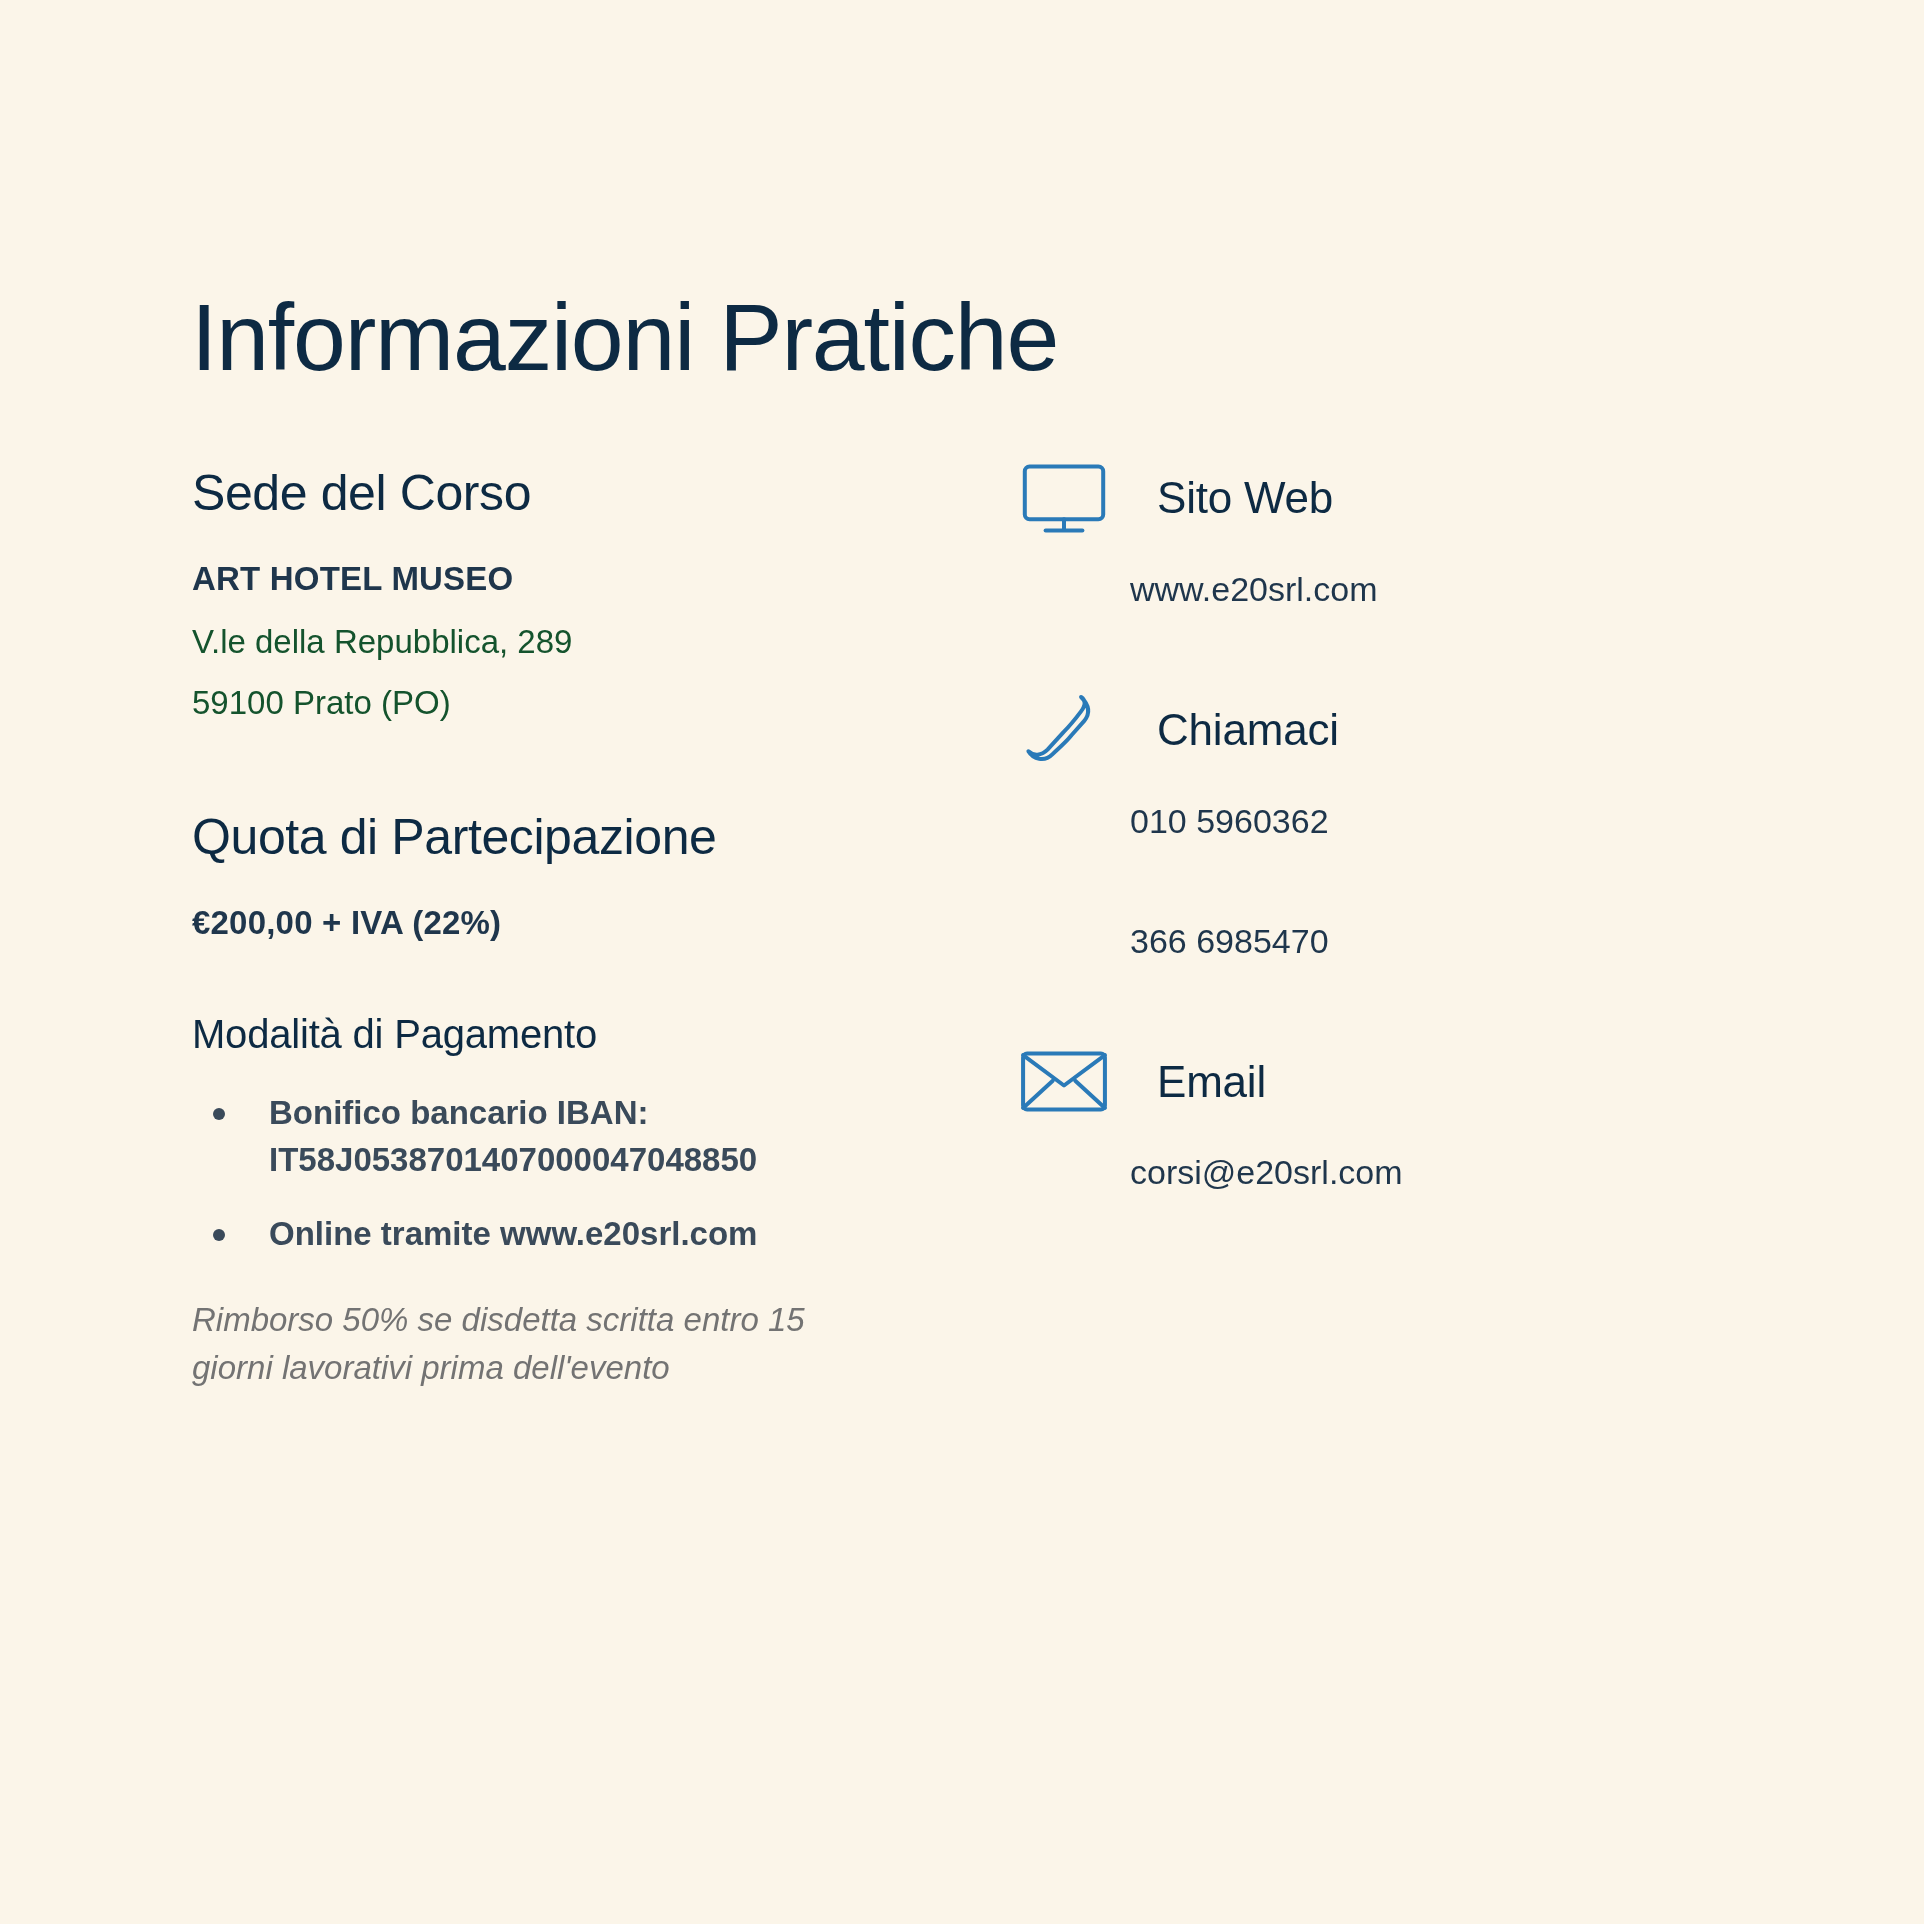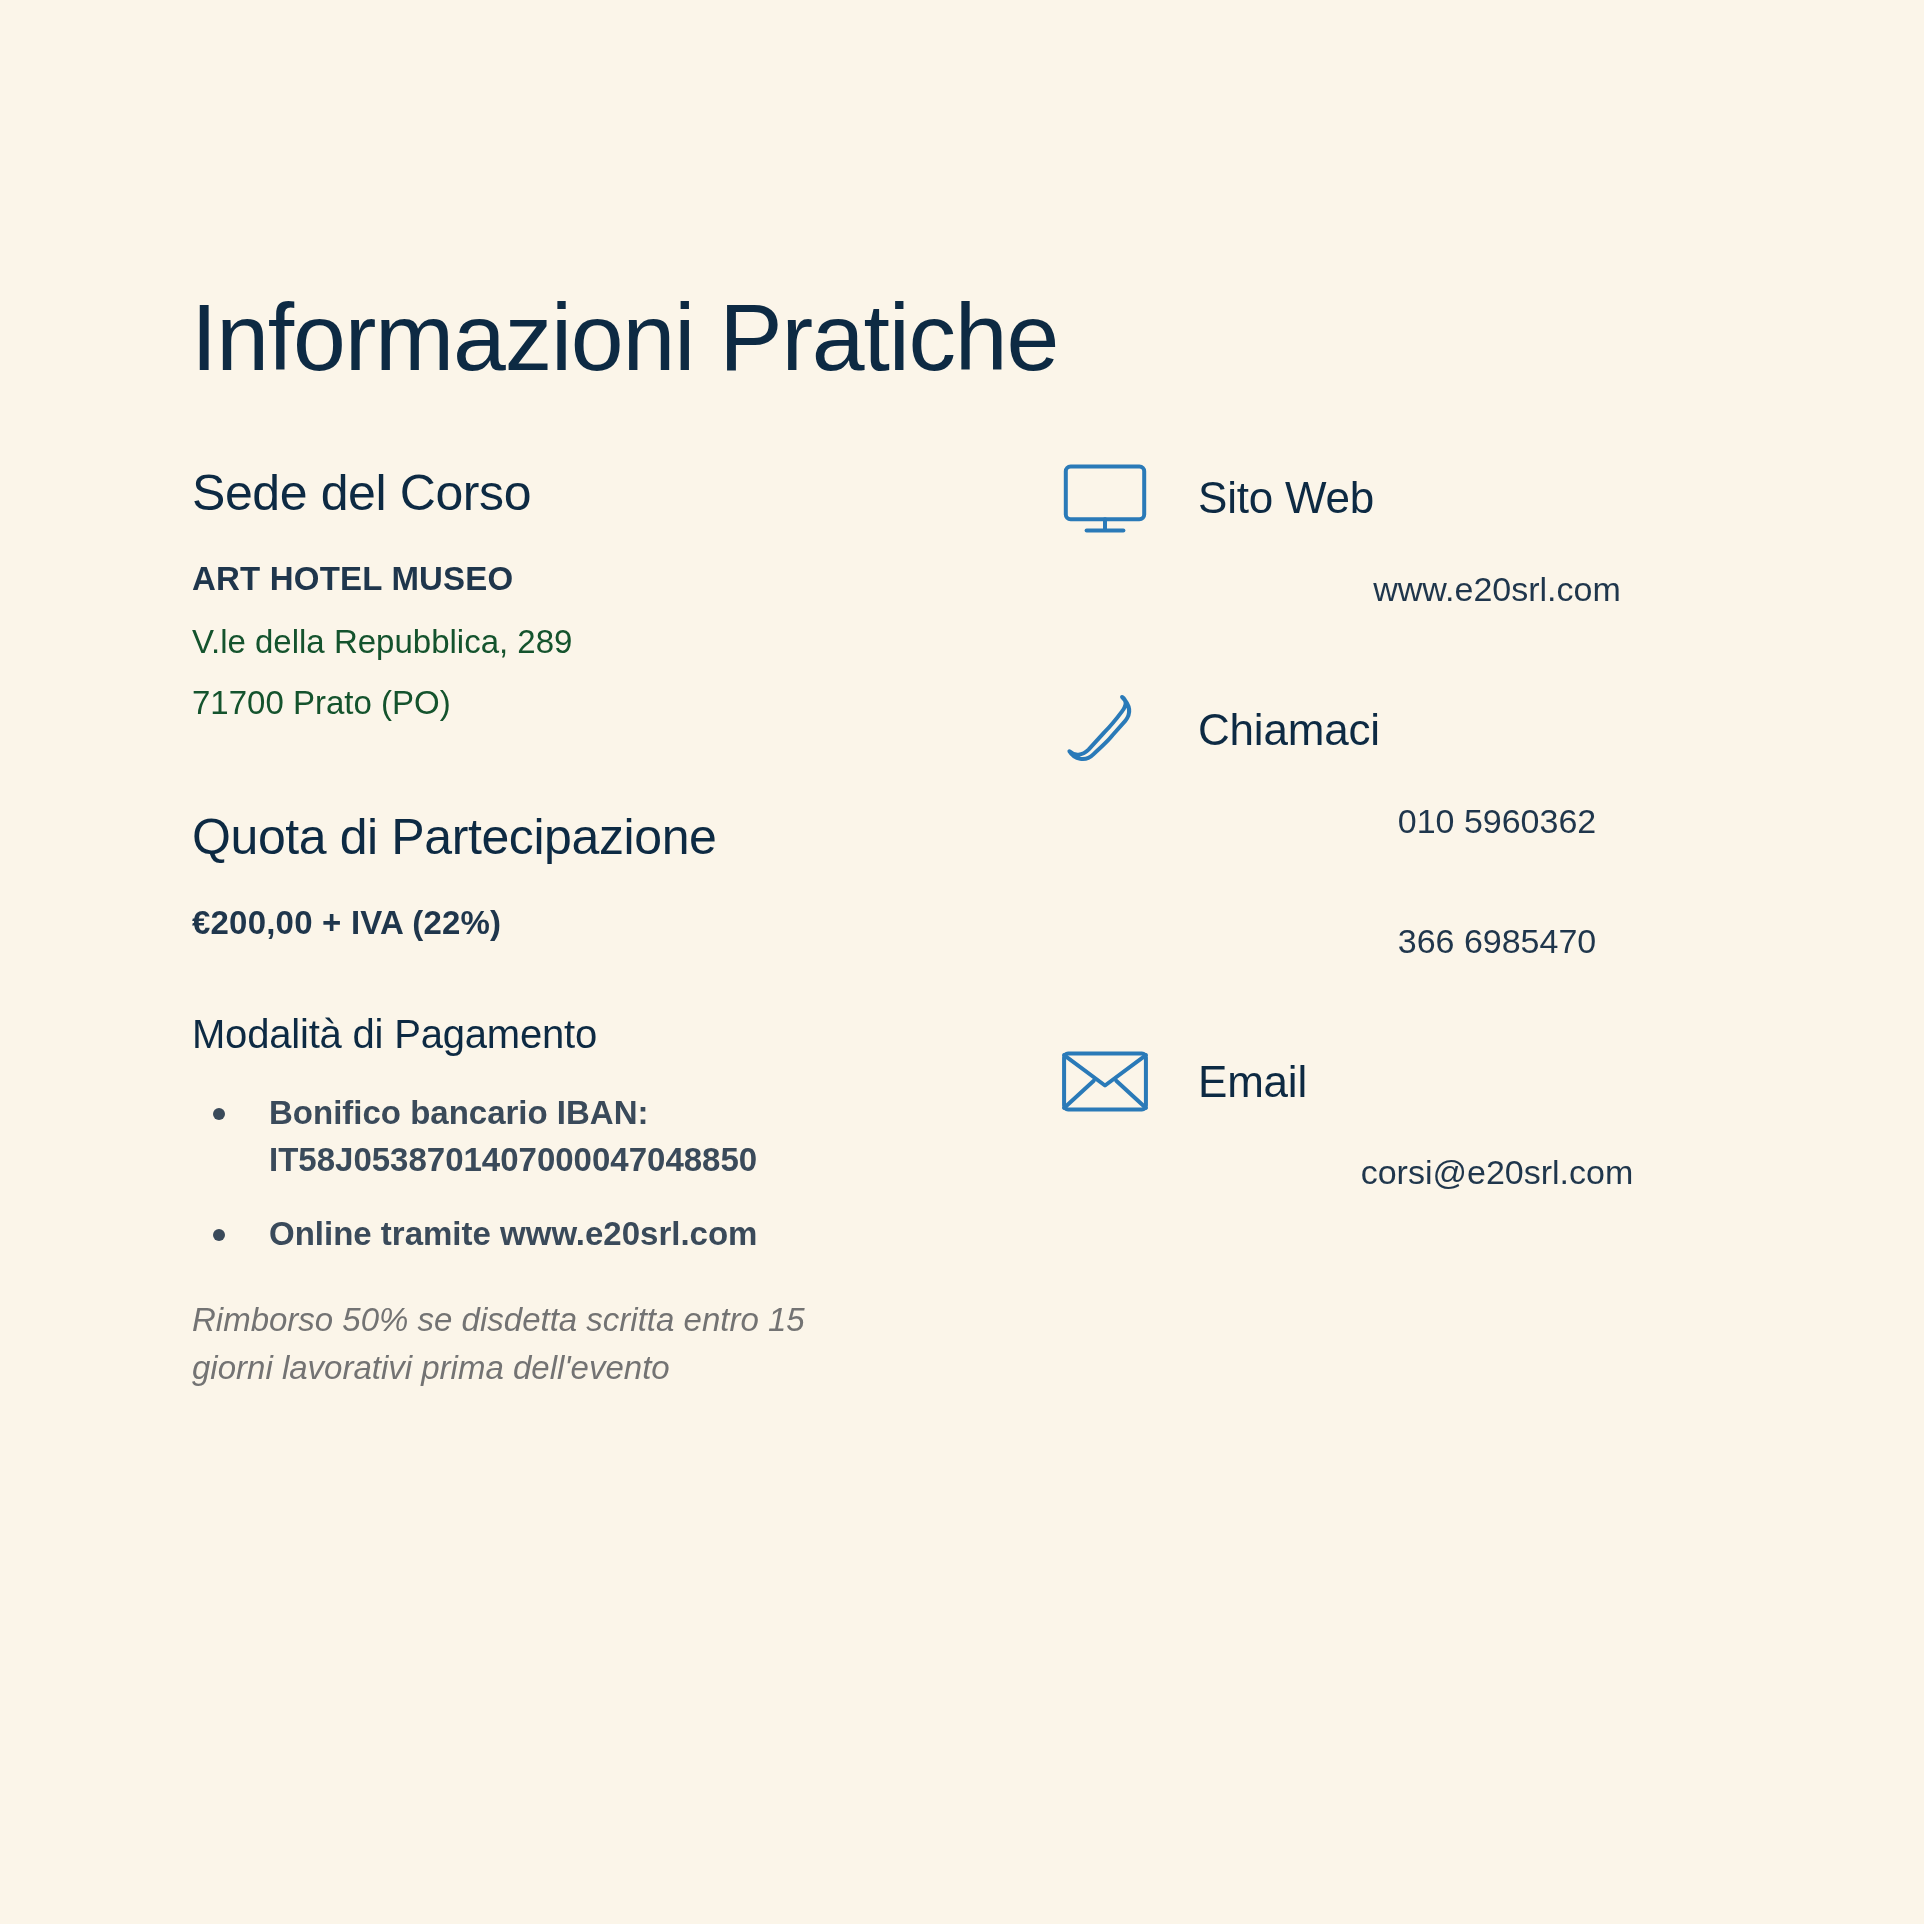--- a/index.html
+++ b/index.html
@@ -109,24 +109,23 @@
     font-style: italic;
     color: #737373;
     line-height: 1.45;
     max-width: 666px;
     margin-top: 38px;
   }
 
   
   .right-col {
     position: absolute;
-    left: 1053px;
+    left: 1012px;
     top: 457px;
     width: 770px;
-    text-align: center;
   }
 
   .contact {
     margin-bottom: 79px;
   }
   .contact:last-child { margin-bottom: 0; }
 
   .contact-head {
     display: flex;
     align-items: center;
@@ -164,21 +163,21 @@
 
 <div class="page">
 
   <h1 class="title">Informazioni Pratiche</h1>
 
   <div class="left-col">
 
     <h2 class="h2">Sede del Corso</h2>
     <p class="strong-line">ART HOTEL MUSEO</p>
     <p class="body-line">V.le della Repubblica, 289</p>
-    <p class="body-line">71700 Prato (PO)</p>
+    <p class="body-line">59100 Prato (PO)</p>
 
     <div class="gap-lg"></div>
 
     <h2 class="h2">Quota di Partecipazione</h2>
     <p class="strong-line">€200,00 + IVA (22%)</p>
 
     <div class="gap-md"></div>
 
     <h3 class="h3">Modalità di Pagamento</h3>
 

